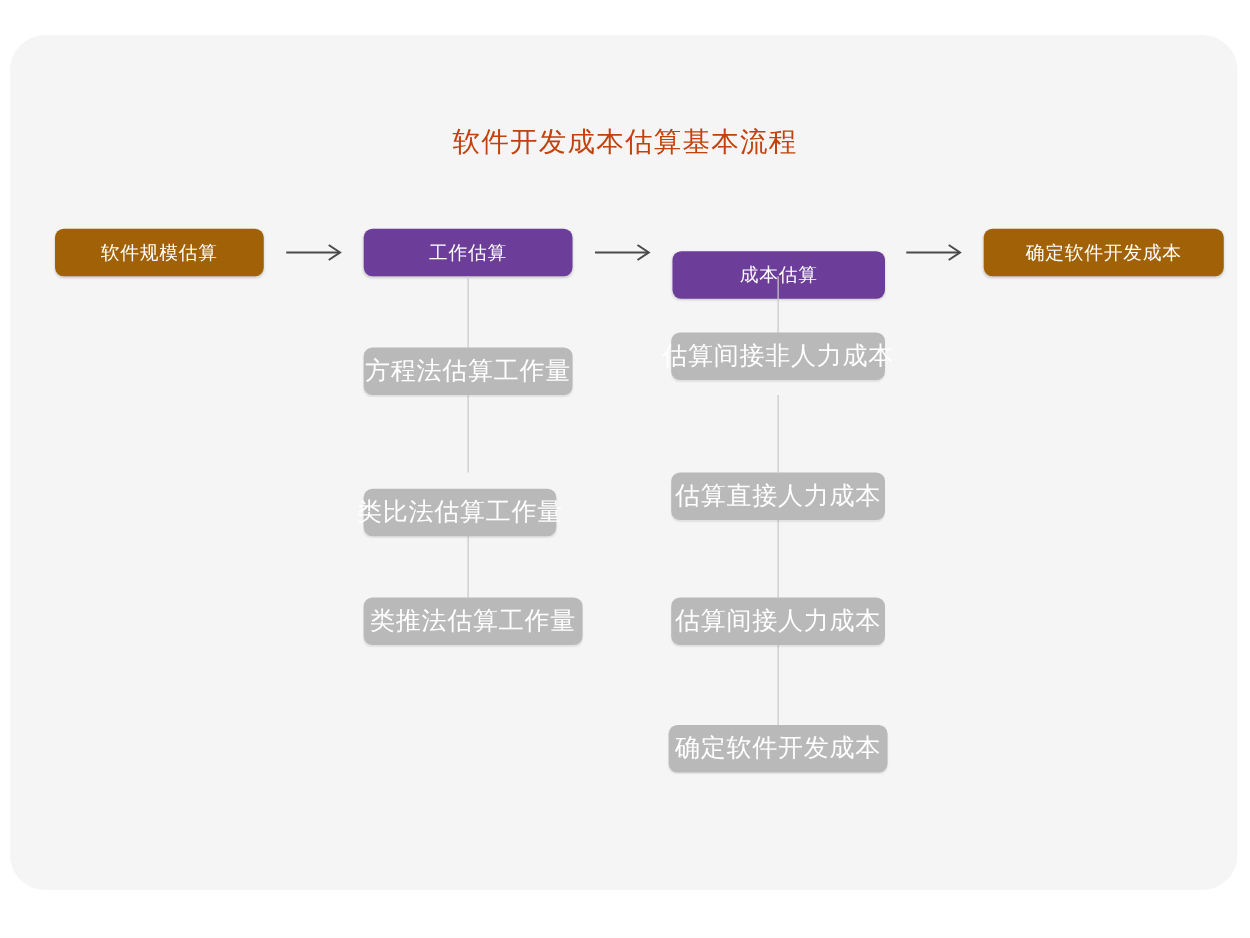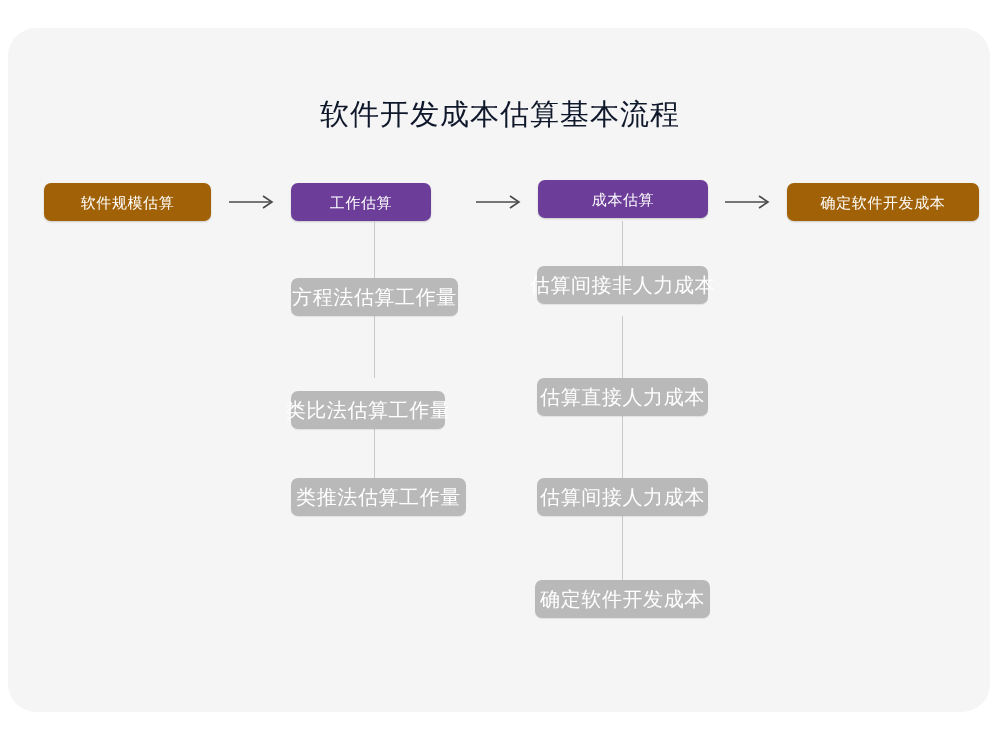--- a/index.html
+++ b/index.html
@@ -27,23 +27,23 @@
     height: 684px;
     background: #f5f5f6;
     border-radius: 28px;
   }
   #title {
     position: absolute;
     left: 0;
     top: 94px;
     width: 1000px;
     text-align: center;
-    font-size: 29px;
+    font-size: 22px;
     line-height: 40px;
-    color: #0f172a;
+    color: #c2410c;
     letter-spacing: 1px;
     font-weight: 400;
     white-space: nowrap;
   }
   .node {
     position: absolute;
     box-sizing: border-box;
     display: flex;
     align-items: center;
     justify-content: center;
@@ -98,32 +98,32 @@
     <span>软件规模估算</span>
   </div>
 
   <div class="arrow" style="left:228px; top:187px; width:50px;">
     <svg width="50" height="16" viewBox="0 0 50 16" aria-hidden="true">
       <line x1="1" y1="8" x2="43" y2="8" stroke="#4a4a4a" stroke-width="1.6"></line>
       <polyline points="35,2 44,8 35,14" fill="none" stroke="#4a4a4a" stroke-width="1.6"></polyline>
     </svg>
   </div>
 
-  <div class="node stage" style="left:291px; top:183px; width:140px;align-items:center;">
+  <div class="node stage" style="left:291px; top:183px; width:167px;align-items:center;">
     <span>工作估算</span>
   </div>
 
   <div class="arrow" style="left:475px; top:187px; width:50px;">
     <svg width="50" height="16" viewBox="0 0 50 16" aria-hidden="true">
       <line x1="1" y1="8" x2="43" y2="8" stroke="#4a4a4a" stroke-width="1.6"></line>
       <polyline points="35,2 44,8 35,14" fill="none" stroke="#4a4a4a" stroke-width="1.6"></polyline>
     </svg>
   </div>
 
-  <div class="node stage" style="left:538px; top:180px; width:170px;">
+  <div class="node stage" style="left:538px; top:201px; width:170px;">
     <span>成本估算</span>
   </div>
 
   <div class="arrow" style="left:724px; top:187px; width:50px;">
     <svg width="50" height="16" viewBox="0 0 50 16" aria-hidden="true">
       <line x1="1" y1="8" x2="43" y2="8" stroke="#4a4a4a" stroke-width="1.6"></line>
       <polyline points="35,2 44,8 35,14" fill="none" stroke="#4a4a4a" stroke-width="1.6"></polyline>
     </svg>
   </div>
 

